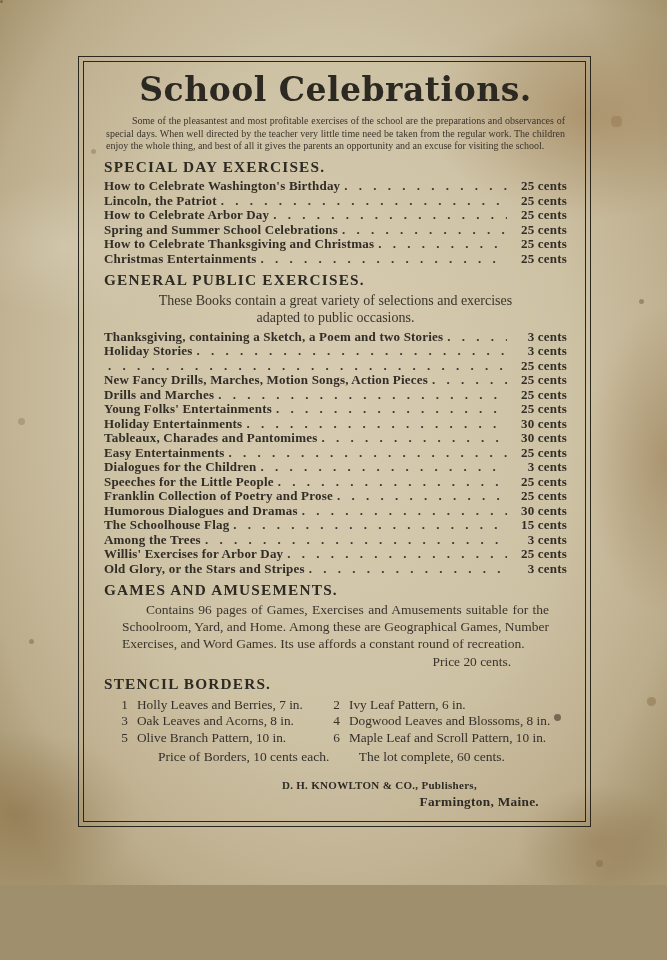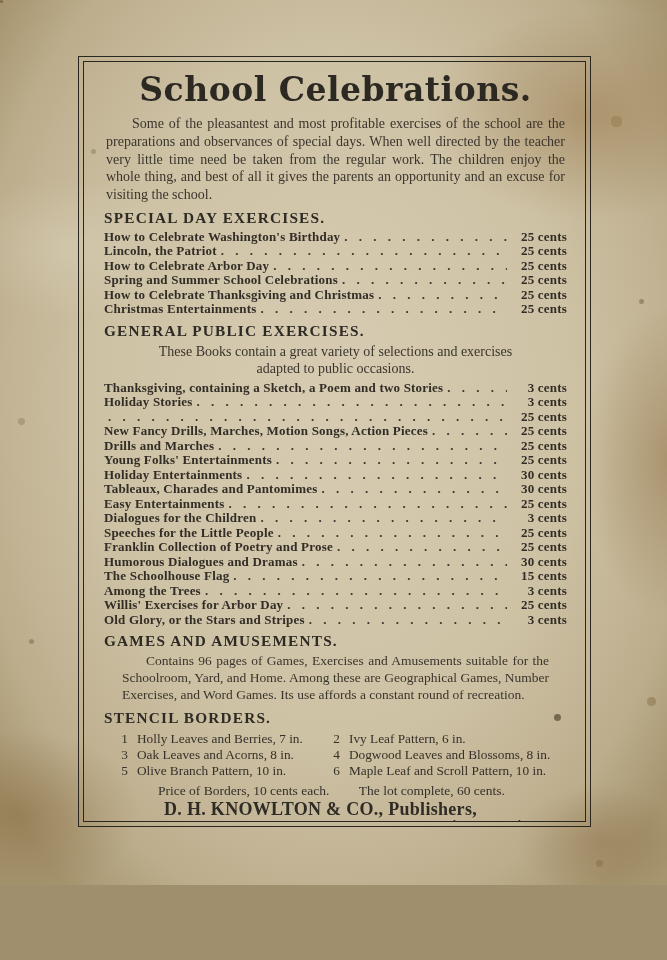--- a/index.html
+++ b/index.html
@@ -32,21 +32,21 @@
       20px 420px 0 2px rgba(120,95,60,.30),
       615px 120px 0 4px rgba(128,92,46,.25);
   }
   .frame{position:absolute;left:78px;right:76px;top:56px;bottom:58px;
     border:1.6px solid #2a2620;padding:4px;box-sizing:border-box;}
   .frame-inner{height:100%;border:1px solid #2a2620;box-sizing:border-box;
     padding:8px 18px 6px 20px;overflow:hidden;}
 
   .title{font-family:"DejaVu Serif","Liberation Serif",serif;font-size:33px;font-weight:700;
     text-align:center;letter-spacing:.5px;margin:0 0 6px;color:#2c2822;}
-  .intro{font-size:14px;line-height:1.27;text-align:justify;text-indent:26px;
+  .intro{font-size:10px;line-height:1.27;text-align:justify;text-indent:26px;
     margin:0 2px 4px;color:#3a342c;}
 
   .h{font-size:15.3px;font-weight:700;text-align:left;letter-spacing:1.2px;
     margin:5px 0 3px;color:#2e2a24;}
 
   .row{display:flex;align-items:baseline;font-weight:700;font-size:13px;line-height:14.5px;
     letter-spacing:.2px;color:#322d26;}
   .bt{white-space:nowrap;}
   .leader{flex:1;overflow:hidden;white-space:nowrap;text-align:right;margin:0 4px;min-width:8px;color:#3a342c;}
   .leader::after{content:". . . . . . . . . . . . . . . . . . . . . . . . . . . . . . . . . . . . . . . .";
@@ -60,22 +60,22 @@
 
   .stencil{display:grid;grid-template-columns:47% 53%;font-size:13.3px;line-height:16.4px;
     padding:1px 0 0 12px;color:#35302a;}
   .sitem{white-space:nowrap;}
   .snum{display:inline-block;min-width:12px;margin-right:9px;text-align:right;}
   .s7{text-align:center;font-size:13.3px;line-height:16.4px;margin:0;}
 
   .bprices{display:flex;justify-content:space-between;font-size:13.5px;margin:3px 0 2px;
     padding:0 62px 0 54px;color:#35302a;}
 
-  .pub1{font-size:18px;font-weight:700;text-align:right;padding-right:90px;letter-spacing:.3px;
-    line-height:15.5px;margin-top:3px;color:#2f2b25;}
+  .pub1{font-size:11px;font-weight:700;text-align:right;padding-right:90px;letter-spacing:.3px;
+    line-height:15.5px;margin-top:13px;color:#2f2b25;}
   .pub2{font-size:13.3px;font-weight:700;text-align:right;padding-right:28px;letter-spacing:.3px;
     line-height:15.5px;color:#2f2b25;}
 </style>
 </head>
 <body>
 
 <div class="sheet">
   <div class="specks"></div>
   <div class="frame">
     <div class="frame-inner">
@@ -229,20 +229,21 @@
           <div class="row">
             <span class="bt">Old Glory, or the Stars and Stripes</span>
             <span class="leader"></span>
             <span class="bp">3 cents</span>
           </div>
         </div>
 
       <div class="h">GAMES AND AMUSEMENTS.</div>
 
       <div class="gbody">Contains 96 pages of Games, Exercises and Amusements suitable for the Schoolroom, Yard, and Home.  Among these are Geographical Games, Number Exercises, and Word Games.  Its use affords a constant round of recreation.</div>
+      <div class="gprice">Price 20 cents.</div>
 
       <div class="h">STENCIL BORDERS.</div>
 
       <div class="stencil">
         <div class="sitem">
           <span class="snum">1</span><span>Holly Leaves and Berries, 7 in.</span>
         </div>
         <div class="sitem">
           <span class="snum">2</span><span>Ivy Leaf Pattern, 6 in.</span>
         </div>

